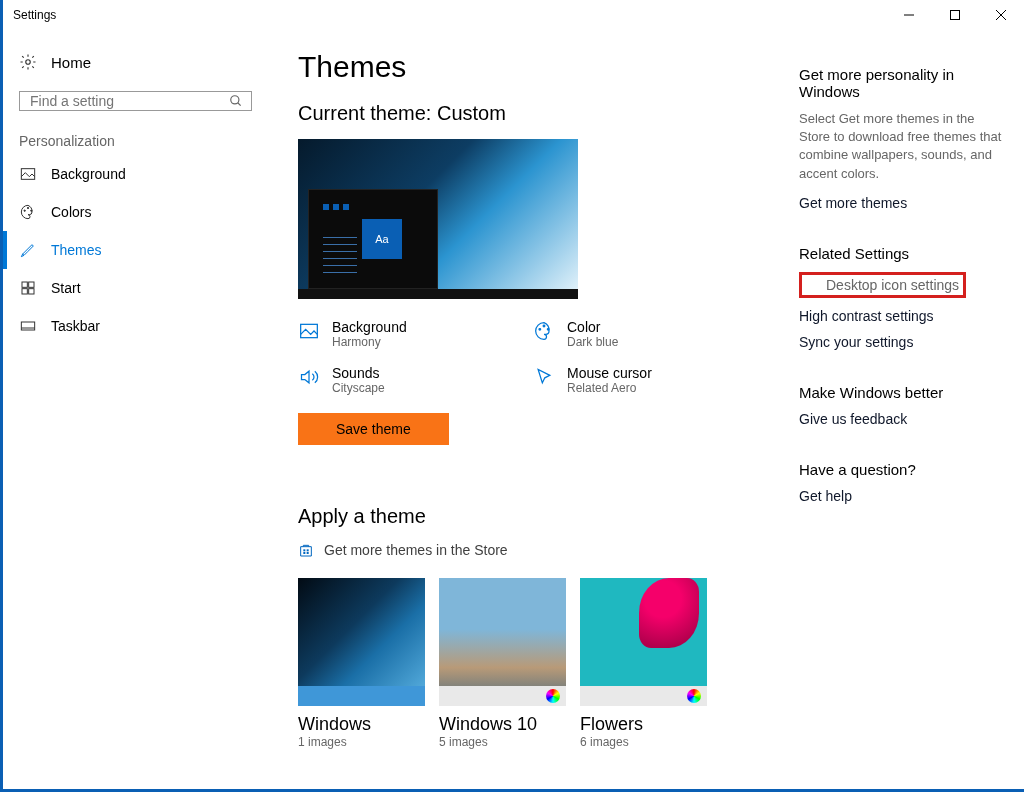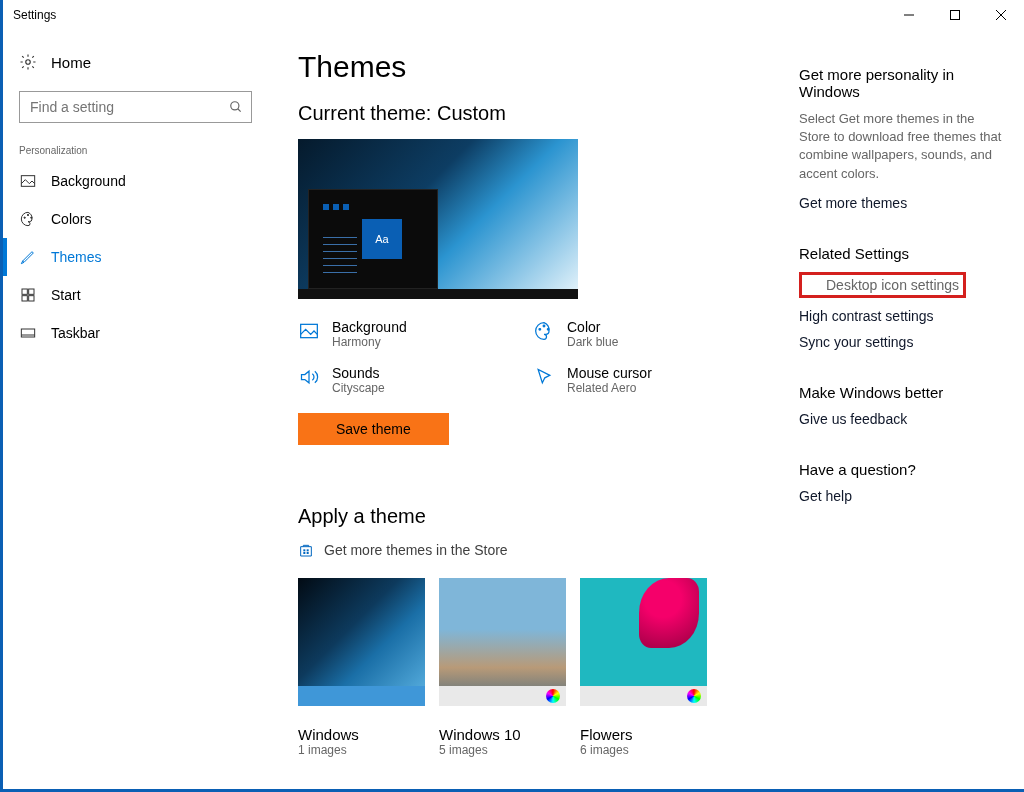--- a/index.html
+++ b/index.html
@@ -52,33 +52,33 @@
   .home-row {
     display: flex;
     align-items: center;
     padding: 8px 16px;
     gap: 14px;
   }
   .home-row .label { font-size: 15px; }
   .search-wrap {
     margin: 12px 16px 16px 16px;
     border: 1px solid #999;
-    height: 32px;
+    height: 20px;
     display: flex;
     align-items: center;
     padding: 0 8px;
   }
   .search-wrap input {
     flex: 1; border: none; outline: none; font-size: 14px;
     background: transparent; color: #777;
   }
   .section-label {
     padding: 6px 16px;
     color: #666;
-    font-size: 10px;
+    font-size: 14px;
   }
   .nav-item {
     display: flex;
     align-items: center;
     gap: 14px;
     padding: 11px 16px;
     font-size: 14px;
   }
   .nav-item.active {
     color: #0078d7;
@@ -139,21 +139,21 @@
   .theme-card { width: 127px; }
   .thumb { width: 127px; height: 128px; position:relative; background:#ddd;}
   .thumb.windows { background: linear-gradient(135deg,#020b14 0%,#0d3a5d 40%,#1a6fa7 60%,#5fb6e6 100%);}
   .thumb.windows .bar{ position:absolute;bottom:0;left:0;right:0;height:20px;background:#3f97d8;}
   .thumb.w10 { background: linear-gradient(#7fb6d9 40%,#b89a78 70%,#4a6a7e 100%);}
   .thumb.w10 .bar{ position:absolute;bottom:0;left:0;right:0;height:20px;background:#e9e9e9;}
   .thumb.flowers { background: linear-gradient(#1fb8c0 50%, #1fb8c0 100%);}
   .thumb.flowers .petal{position:absolute;right:8px;top:0;width:60px;height:70px;background:radial-gradient(circle at 40% 30%,#f5006a 30%,#b0004c 80%);border-radius:50% 20% 50% 20%;}
   .thumb.flowers .bar{ position:absolute;bottom:0;left:0;right:0;height:20px;background:#e9e9e9;}
   .colordot{position:absolute;right:6px;bottom:3px;width:14px;height:14px;border-radius:50%;background:conic-gradient(red,yellow,lime,cyan,blue,magenta,red);}
-  .tname { margin-top: 20px; font-size: 15px; }
+  .tname { margin-top: 8px; font-size: 18px; }
   .tcount { font-size: 12px; color: #666; }
   .rightcol {
     width: 225px;
     padding: 36px 20px 0 0;
     font-size: 14px;
     flex-shrink: 0;
   }
   .rightcol .heading { font-size: 15px; margin-bottom: 10px;}
   .rightcol .desc { color: #666; font-size: 13px; line-height: 1.4; margin-bottom: 12px;}
   .rightcol .link { color: #0f172a; margin-bottom: 10px; display:block;}

